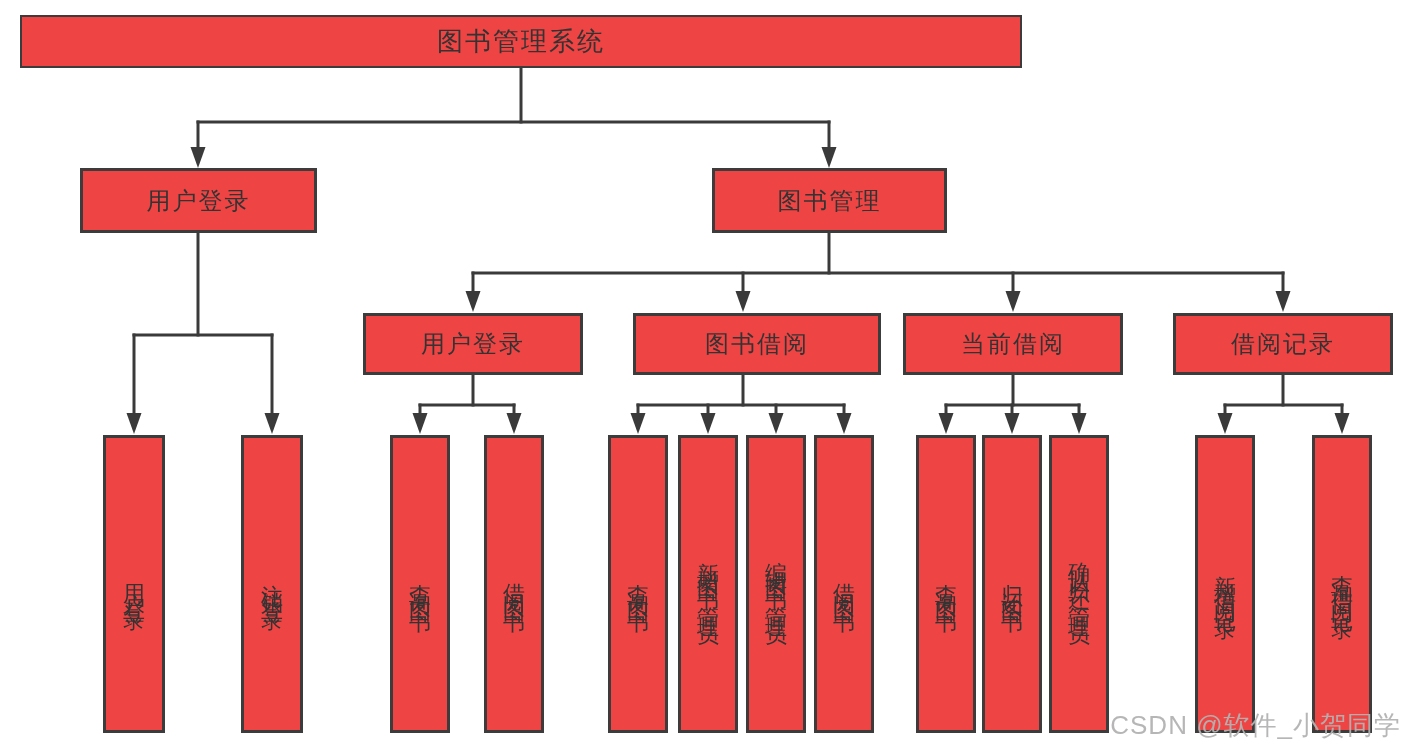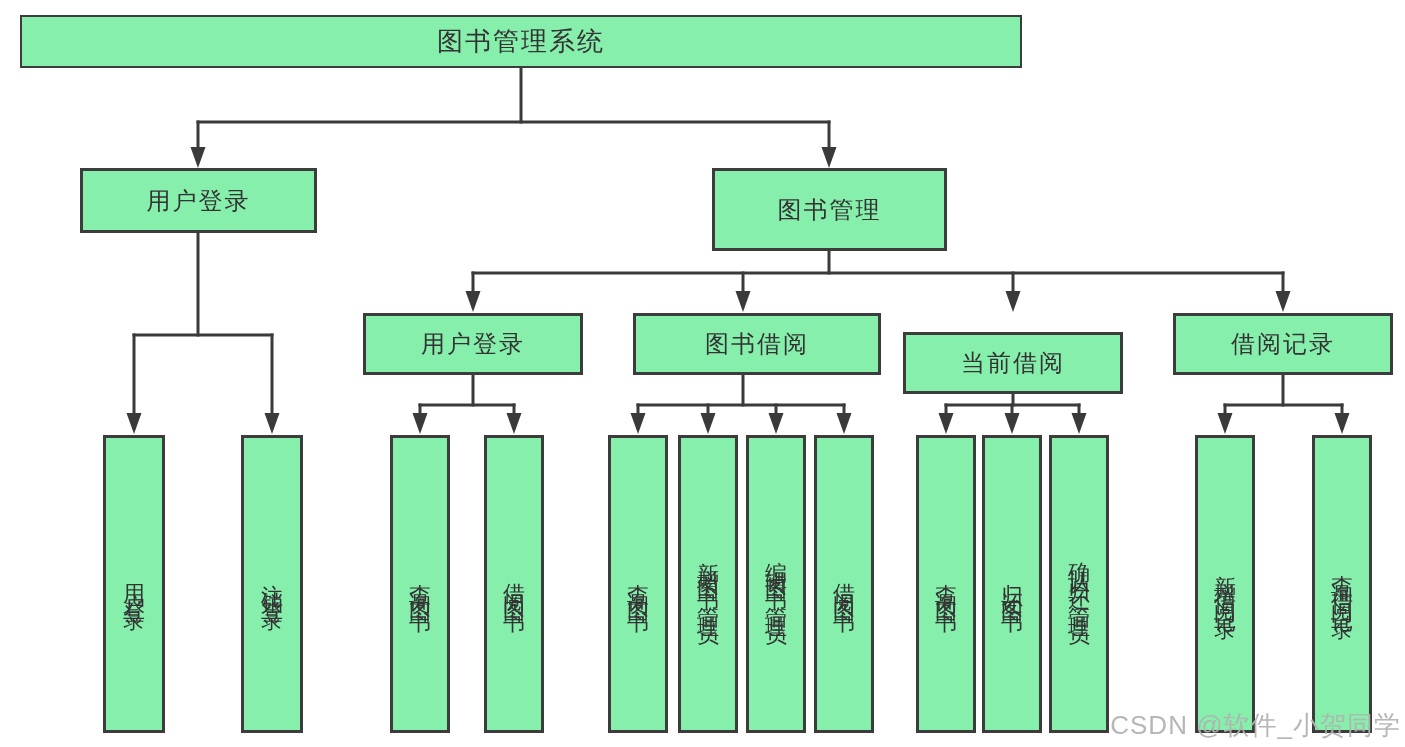--- a/index.html
+++ b/index.html
@@ -3,21 +3,21 @@
 <meta charset="utf-8">
 <style>
   html,body{margin:0;padding:0;background:#ffffff;}
   body{
     width:1405px;height:747px;position:relative;overflow:hidden;
     font-family:"Liberation Sans","DejaVu Sans",sans-serif;
   }
   #stage{position:absolute;inset:0;}
   svg.connectors{position:absolute;left:0;top:0;z-index:1;}
   .box{
-    position:absolute;background:#86efac;border:3px solid #3c3c3c;
+    position:absolute;background:#ef4444;border:3px solid #3c3c3c;
     box-sizing:border-box;display:flex;align-items:center;justify-content:center;
     color:#333333;z-index:2;
   }
   .box.root{border-width:2px;}
   .box.h{font-size:24px;letter-spacing:2px;white-space:nowrap;}
   .box.root{font-size:26px;}
   .v-text{
     writing-mode:vertical-rl;text-orientation:mixed;
     font-size:22px;letter-spacing:9px;line-height:1;color:#333333;
   }
@@ -94,25 +94,25 @@
       <polygon points="1004.5,413 1019.5,413 1012,434"></polygon>
       <polygon points="1071.5,413 1086.5,413 1079,434"></polygon>
       <polygon points="1217.5,413 1232.5,413 1225,434"></polygon>
       <polygon points="1334.5,413 1349.5,413 1342,434"></polygon>
     </g>
   </svg>
 
   <div class="box h root" style="left:20px;top:15px;width:1002px;height:53px;">图书管理系统</div>
 
   <div class="box h" style="left:80px;top:168px;width:237px;height:65px;">用户登录</div>
-  <div class="box h" style="left:712px;top:168px;width:235px;height:83px;">图书管理</div>
+  <div class="box h" style="left:712px;top:168px;width:235px;height:65px;">图书管理</div>
 
   <div class="box h" style="left:363px;top:313px;width:220px;height:62px;">用户登录</div>
   <div class="box h" style="left:633px;top:313px;width:248px;height:62px;">图书借阅</div>
-  <div class="box h" style="left:903px;top:332px;width:220px;height:62px;">当前借阅</div>
+  <div class="box h" style="left:903px;top:313px;width:220px;height:62px;">当前借阅</div>
   <div class="box h" style="left:1173px;top:313px;width:220px;height:62px;">借阅记录</div>
 
   <div class="box" style="left:103px;top:435px;width:62px;height:298px;">
     <span class="v-text">用户登录</span>
   </div>
   <div class="box" style="left:241px;top:435px;width:62px;height:298px;">
     <span class="v-text">注销登录</span>
   </div>
 
   <div class="box" style="left:390px;top:435px;width:60px;height:298px;">

